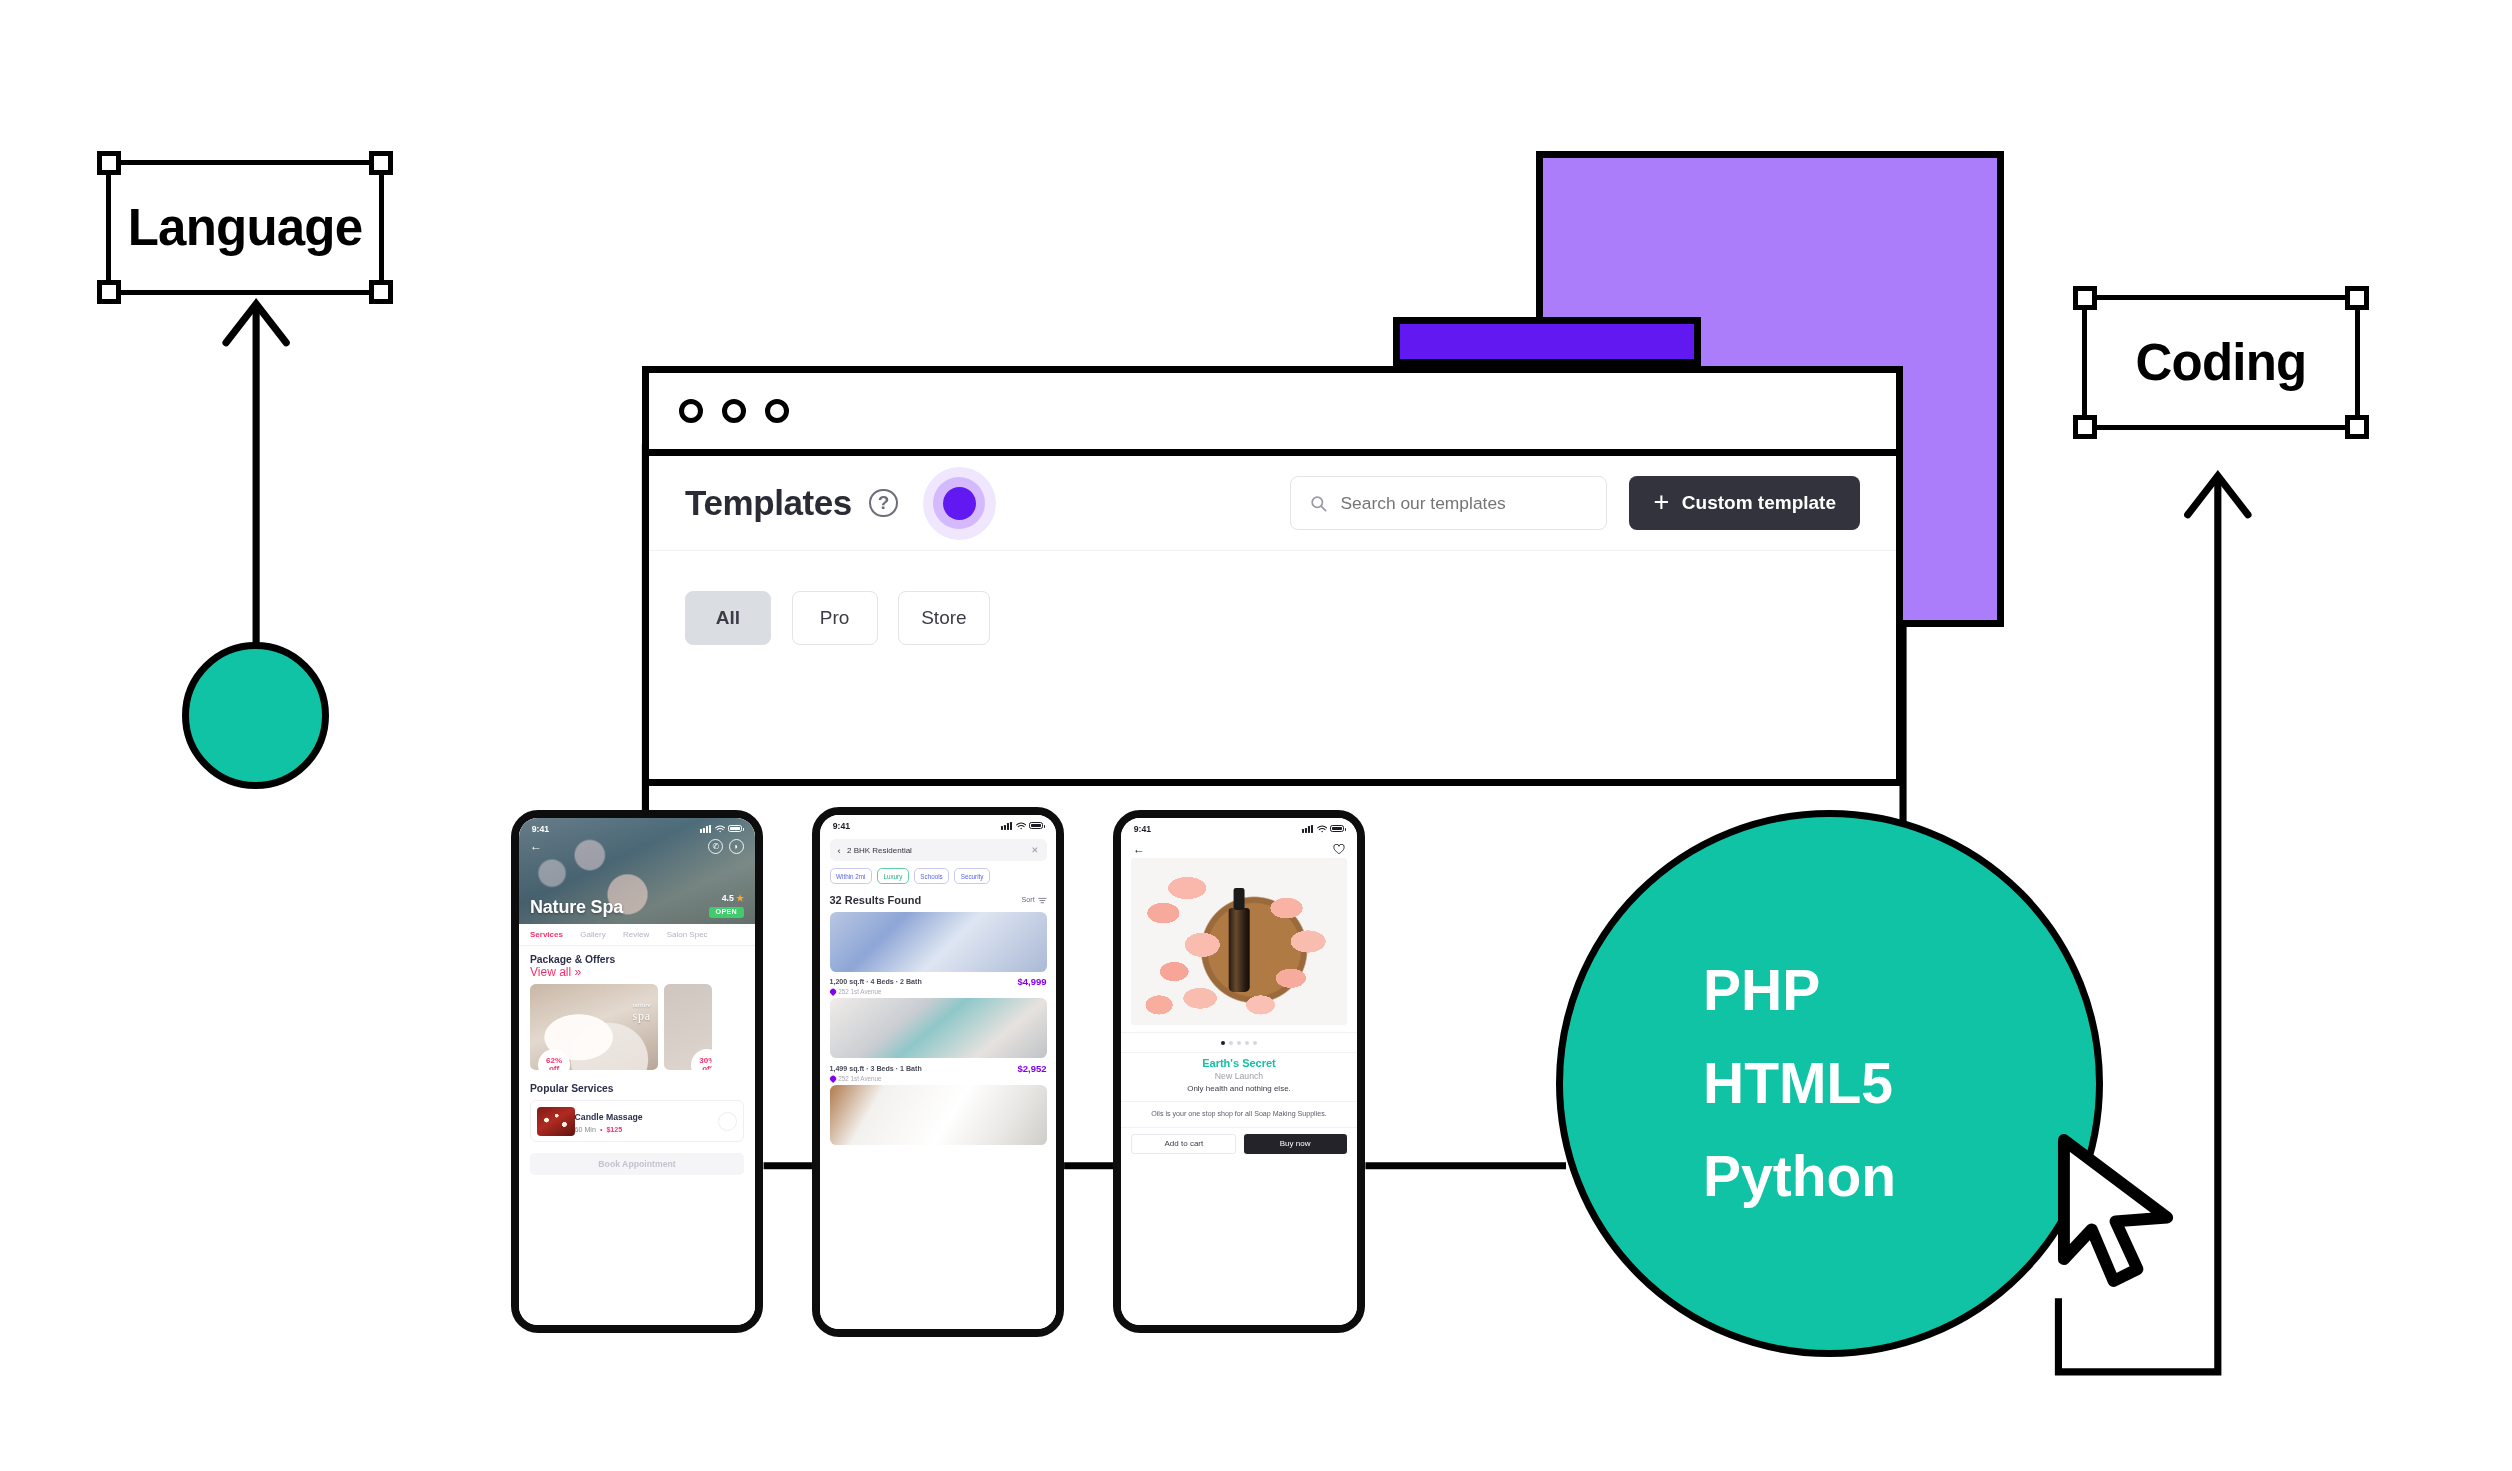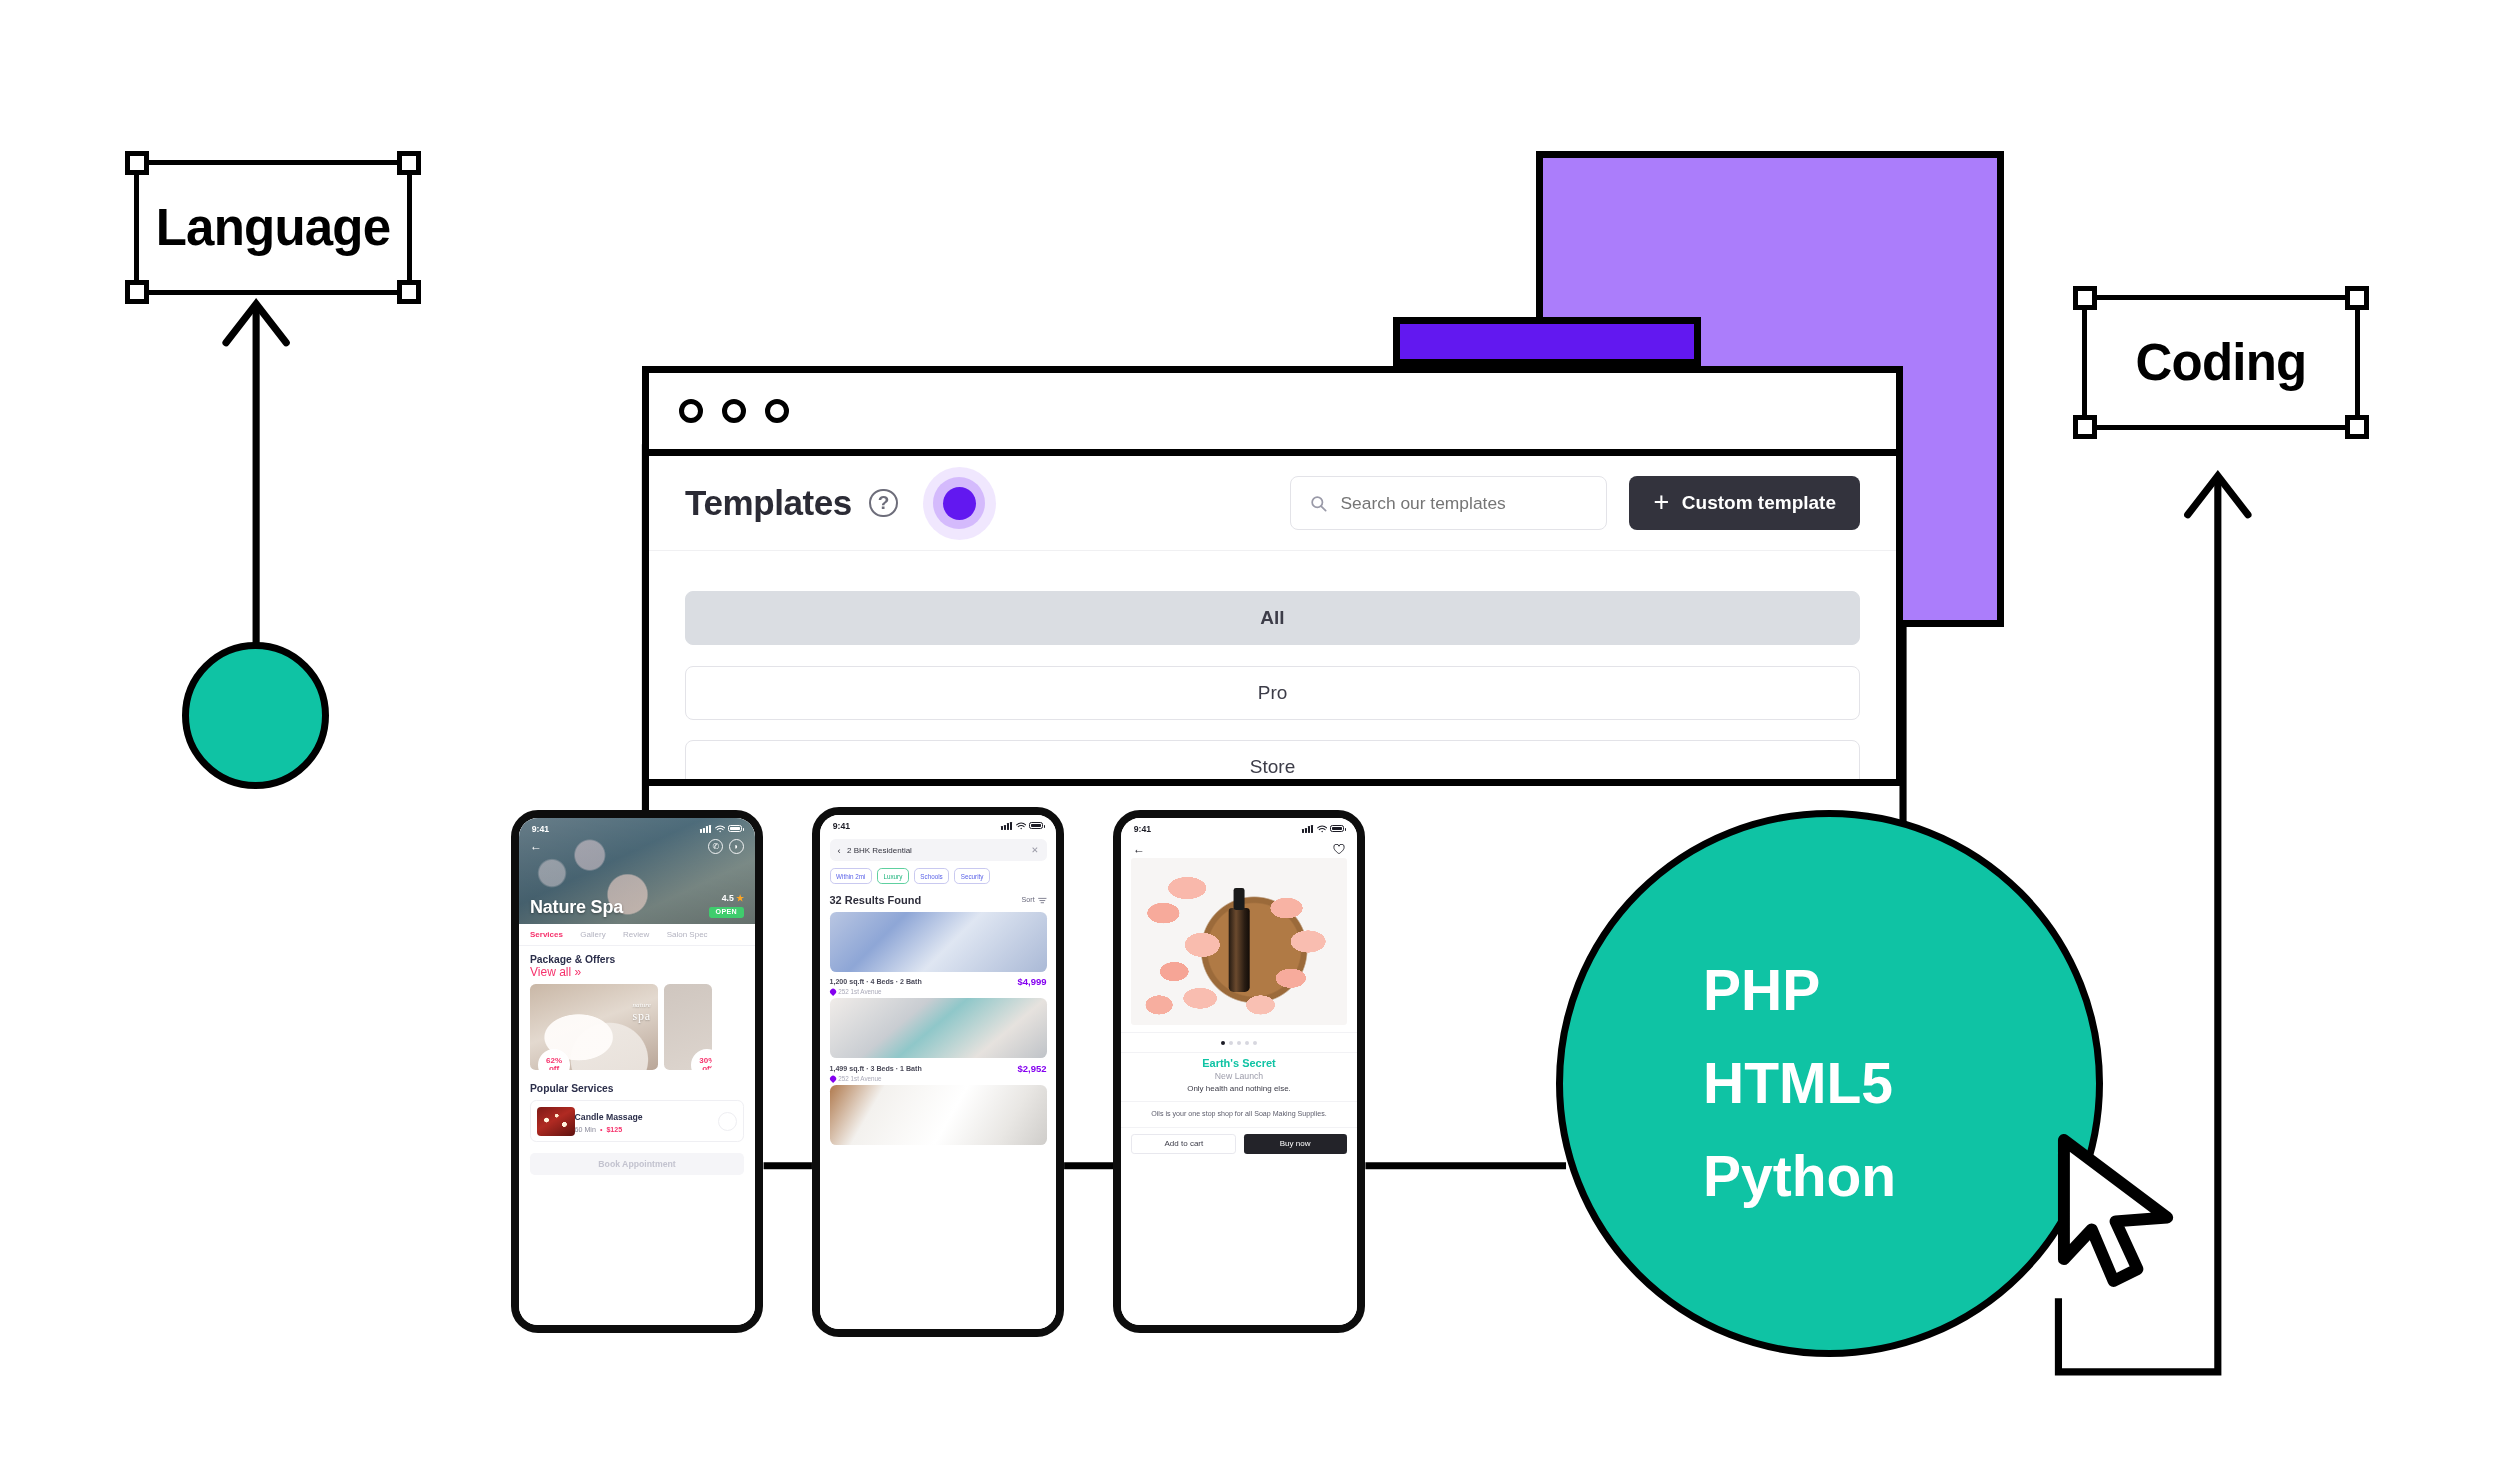--- a/index.html
+++ b/index.html
@@ -12,21 +12,21 @@
   .wires { position:absolute; left:0; top:0; width:2512px; height:1472px; pointer-events:none; }
 
   
   .sel-box { position:absolute; border:5.6px solid #000; background:#fff; display:flex;
              align-items:center; justify-content:center; }
   .sel-box .txt { font-size:51px; font-weight:700; color:#000; letter-spacing:-0.8px; line-height:1; }
   .handle { position:absolute; width:24px; height:24px; background:#fff; border:5.6px solid #000; }
   .h-tl { left:-14.3px; top:-14.3px; } .h-tr { right:-14.3px; top:-14.3px; }
   .h-bl { left:-14.3px; bottom:-14.3px; } .h-br { right:-14.3px; bottom:-14.3px; }
 
-  #label-language { left:134px; top:160px; width:278px; height:135px; }
+  #label-language { left:106px; top:160px; width:278px; height:135px; }
   #label-coding   { left:2082px; top:295px; width:278px; height:135px; }
 
   
   .teal-circle { position:absolute; border-radius:50%; background:#0fc3a4; border:7.1px solid #000; }
   #circle-small { left:182px; top:642px; width:147px; height:147px; }
   #circle-big { left:1556px; top:810px; width:547px; height:547px;
                 display:flex; flex-direction:column; align-items:center; justify-content:center; gap:36px; }
   #circle-big .tech { font-size:57px; font-weight:700; color:#fff; line-height:1; width:100%; padding-left:140px;}
 
   
@@ -57,21 +57,21 @@
   #tpl-header-right { margin-left:auto; display:flex; align-items:center; gap:22px; }
   #search-box { width:317px; height:54px; border:1.6px solid #e3e3e8; border-radius:8px;
                 display:flex; align-items:center; padding:0 17.4px; gap:12.7px; background:#fff; }
   #search-box .sicon { width:19px; height:19px; flex:0 0 auto; }
   #search-box input { border:none; outline:none; font-size:17.4px; color:#8b8b98;
                       font-family:"Liberation Sans", sans-serif; width:100%; background:transparent; }
   #custom-tpl-btn { height:54px; background:#33333d; color:#fff; border-radius:8px; display:flex;
                     align-items:center; gap:12.7px; padding:0 24px; font-size:19px; font-weight:700; }
   #custom-tpl-btn .plus { font-size:27px; font-weight:400; line-height:0.8; }
 
-  #filters { display:flex; gap:20.6px; padding:40px 36px 0 36px;flex-direction:column; }
+  #filters { display:flex; gap:20.6px; padding:40px 36px 0 36px; }
   .filter-chip { min-width:86px; height:54px; border-radius:8px; border:1.6px solid #e3e3e8;
                  display:flex; align-items:center; justify-content:center; font-size:19px;
                  color:#3c3c48; padding:0 22px; background:#fff; }
   .filter-chip.active { background:#dadde2; border-color:#dadde2; font-weight:700; }
 
   
   .phone { position:absolute; background:#fff; border:8px solid #0d0d0d; border-radius:27px;
            overflow:hidden; z-index:6; }
   #phone1 { left:511px; top:810px; width:252px; height:523px; }
   #phone2 { left:812px; top:807px; width:252px; height:530px; }

